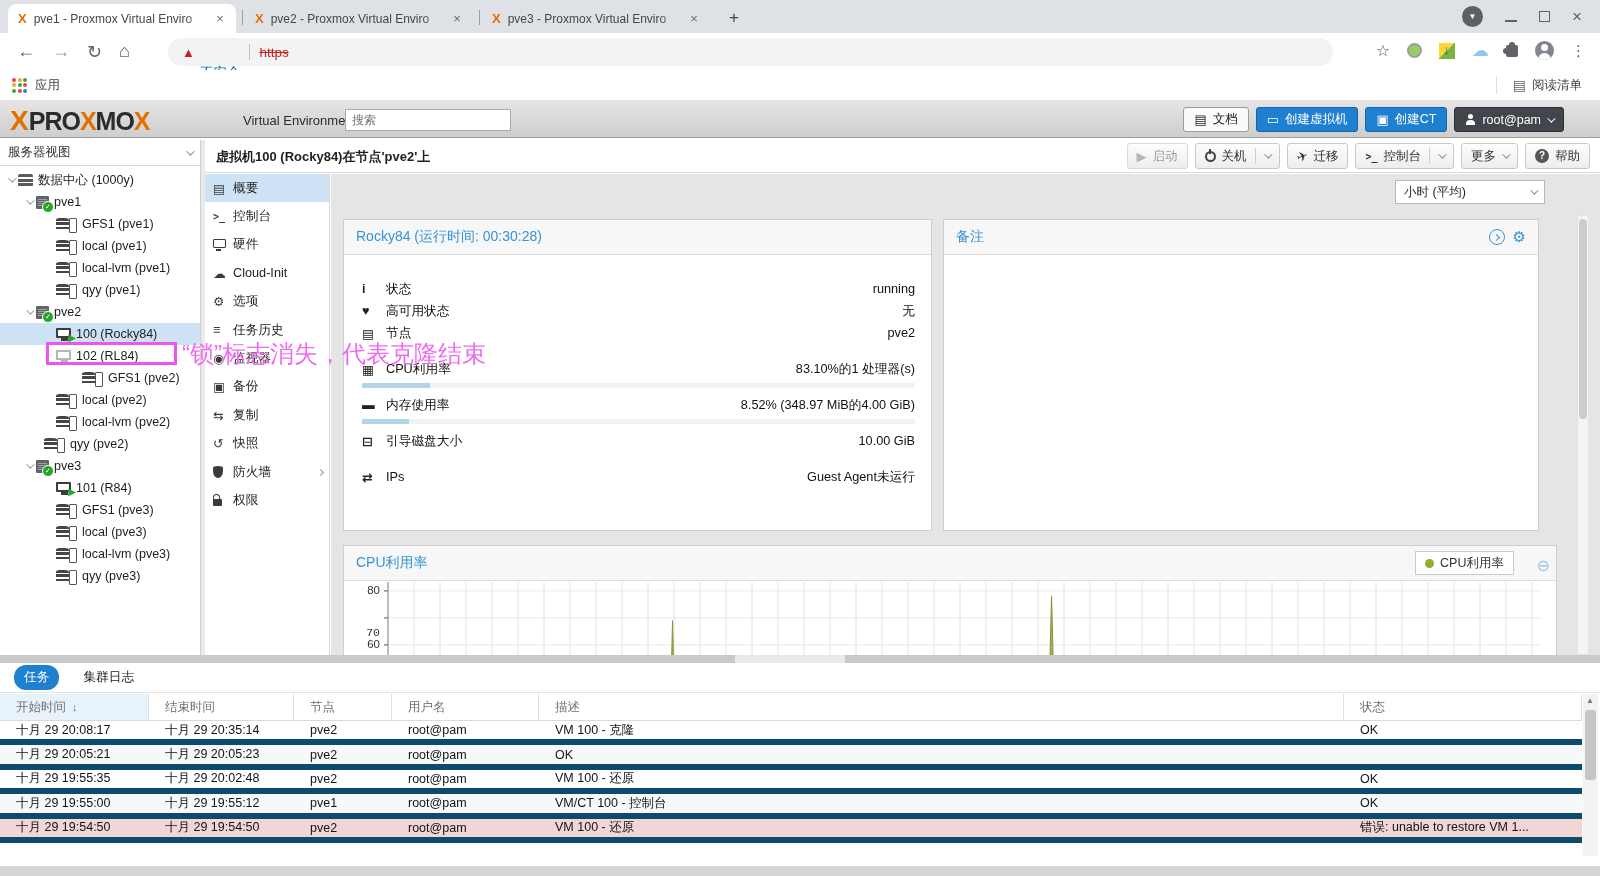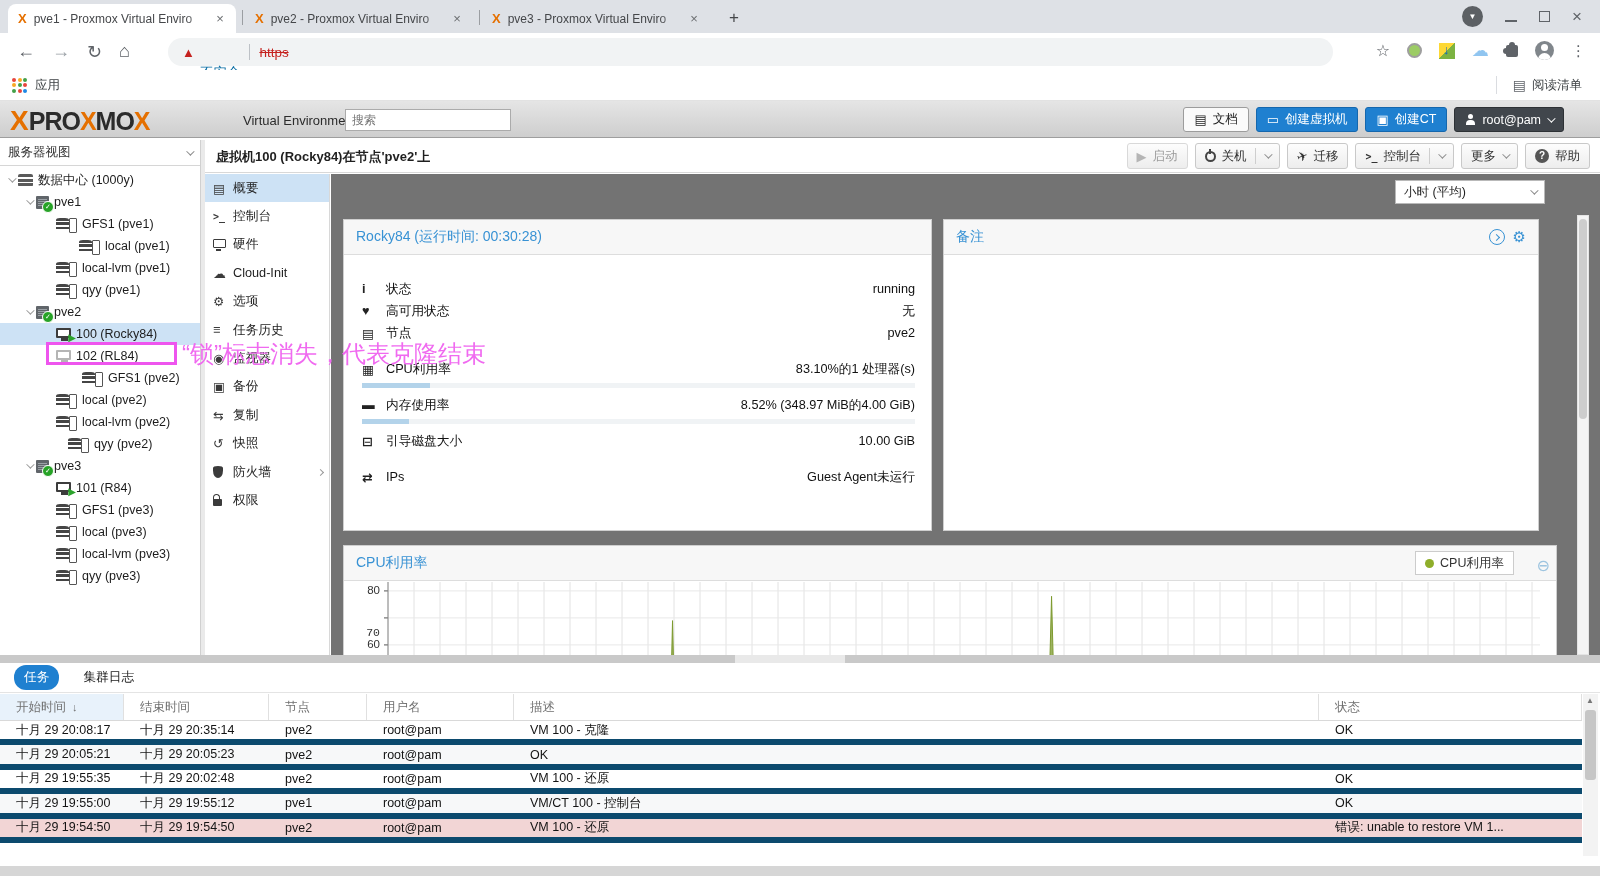--- a/index.html
+++ b/index.html
@@ -107,21 +107,21 @@
   .mitem.sel { background:#cde2f5; }
   .mitem .mico { width:20px; flex:none; color:#3b3b3b; display:flex; align-items:center; }
   .mitem .subarrow { position:absolute; right:6px; width:5px; height:5px; border-right:1.4px solid #999; border-top:1.4px solid #999; transform:rotate(45deg); }
   .mono { font-family:"DejaVu Sans Mono",monospace; font-weight:bold; font-size:10px; }
   .sh-shield { width:10px; height:12px; background:#3b3b3b; border-radius:5px 5px 50% 50% / 2px 2px 60% 60%; }
   .sh-lock { width:9px; height:7px; background:#3b3b3b; border-radius:1px; position:relative; margin-top:5px; }
   .sh-lock::before { content:""; position:absolute; top:-5px; left:0px; width:5px; height:5px; border:1.5px solid #3b3b3b; border-bottom:none; border-radius:4px 4px 0 0; }
   .sh-monitor { width:13px; height:9px; border:1.6px solid #3b3b3b; border-radius:1px; position:relative; margin-top:-2px; }
   .sh-monitor::after { content:""; position:absolute; left:2px; bottom:-4px; width:5px; height:2.5px; background:#3b3b3b; }
 
-  .contentarea { position:absolute; left:331px; top:174px; width:1269px; height:481px; background:#737373; }
+  .contentarea { position:absolute; left:331px; top:174px; width:1269px; height:481px; background:#e5e5e5; }
   .periodsel { position:absolute; left:1064px; top:6px; width:150px; height:24px; border:1px solid #b9b9b9; background:#fff; display:flex; align-items:center; padding:0 8px; font-size:12.5px; color:#222; }
   .periodsel .chev { margin-left:auto; color:#888; }
 
   .card { position:absolute; background:#fff; border:1px solid #cfcfcf; }
   .cardhead { height:35px; background:#f7f7f7; border-bottom:1px solid #ddd; display:flex; align-items:center; padding:0 12px; color:#3892d4; font-size:14px; }
   .statuscard { left:12px; top:45px; width:589px; height:312px; }
   .notescard { left:612px; top:45px; width:596px; height:312px; }
   .noteicons { margin-left:auto; display:flex; gap:8px; align-items:center; }
   .circ-chev { width:16px; height:16px; border:1.4px solid #3892d4; border-radius:50%; position:relative; }
   .circ-chev::after { content:""; position:absolute; left:4px; top:4.5px; width:4px; height:4px; border-right:1.5px solid #3892d4; border-top:1.5px solid #3892d4; transform:rotate(45deg); }
@@ -158,21 +158,21 @@
   .btab.sel { background:#1f80d0; color:#fff; }
   .ttable { position:absolute; left:0; top:31px; width:1582px; }
   .thead { display:flex; height:27px; border-bottom:1px solid #d9d9d9; background:#fff; }
   .hcell { display:flex; align-items:center; padding-left:16px; font-size:12.5px; color:#707070; border-right:1px solid #e0e0e0; }
   .hcell.sorted { background:#e8f2fb; }
   .hcell .arrow { margin-left:6px; font-size:11px; }
   .trowb { display:flex; height:24.4px; border-bottom:6px solid #0c4a6e; background:#fff;text-align:right; }
   .trowb:nth-child(even) { background:#f7f8f9; }
   .trowb.error { background:#f2d5d5; }
   .tcell { display:flex; align-items:center; padding-left:16px; font-size:12.5px; color:#141414; overflow:hidden; white-space:nowrap; }
-  .cw0{width:124px} .cw1{width:145px} .cw2{width:98px} .cw3{width:147px} .cw4{width:805px} .cw5{flex:1}
+  .cw0{width:149px} .cw1{width:145px} .cw2{width:98px} .cw3{width:147px} .cw4{width:805px} .cw5{flex:1}
   .tscroll { position:absolute; right:2px; top:31px; width:15px; height:162px; background:#f3f3f3; }
   .tscroll .up { position:absolute; top:2px; left:3px; font-size:8px; color:#777; }
   .tscroll i { position:absolute; left:2px; right:2px; top:16px; height:70px; background:#c6c6c6; border-radius:3px; }
   .bottomstrip { position:absolute; left:0; top:866px; width:1600px; height:10px; background:#d6d6d6; }
 </style>
 </head>
 <body>
 
 <div class="screen">
 
@@ -285,21 +285,21 @@
         <div class="trow" style="padding-left: 26px;">
           <span class="chev"></span>
           <span class="tico t-node"></span>
           <span>pve1</span>
         </div>
         <div class="trow" style="padding-left: 44px;">
           <span style="width: 12px; flex: 0 0 auto;"></span>
           <span class="tico t-db"></span>
           <span>GFS1 (pve1)</span>
         </div>
-        <div class="trow" style="padding-left: 44px; margin-left: 23px;">
+        <div class="trow" style="padding-left: 44px;">
           <span style="width: 12px; flex: 0 0 auto;"></span>
           <span class="tico t-db"></span>
           <span>local (pve1)</span>
         </div>
         <div class="trow" style="padding-left: 44px;">
           <span style="width: 12px; flex: 0 0 auto;"></span>
           <span class="tico t-db"></span>
           <span>local-lvm (pve1)</span>
         </div>
         <div class="trow" style="padding-left: 44px;">
@@ -330,21 +330,21 @@
         <div class="trow" style="padding-left: 44px;">
           <span style="width: 12px; flex: 0 0 auto;"></span>
           <span class="tico t-db"></span>
           <span>local (pve2)</span>
         </div>
         <div class="trow" style="padding-left: 44px;">
           <span style="width: 12px; flex: 0 0 auto;"></span>
           <span class="tico t-db"></span>
           <span>local-lvm (pve2)</span>
         </div>
-        <div class="trow" style="padding-left: 56px;">
+        <div class="trow" style="padding-left: 32px;">
           <span style="width: 12px; flex: 0 0 auto;"></span>
           <span class="tico t-db"></span>
           <span>qyy (pve2)</span>
         </div>
         <div class="trow" style="padding-left: 26px;">
           <span class="chev"></span>
           <span class="tico t-node"></span>
           <span>pve3</span>
         </div>
         <div class="trow" style="padding-left: 44px;">

